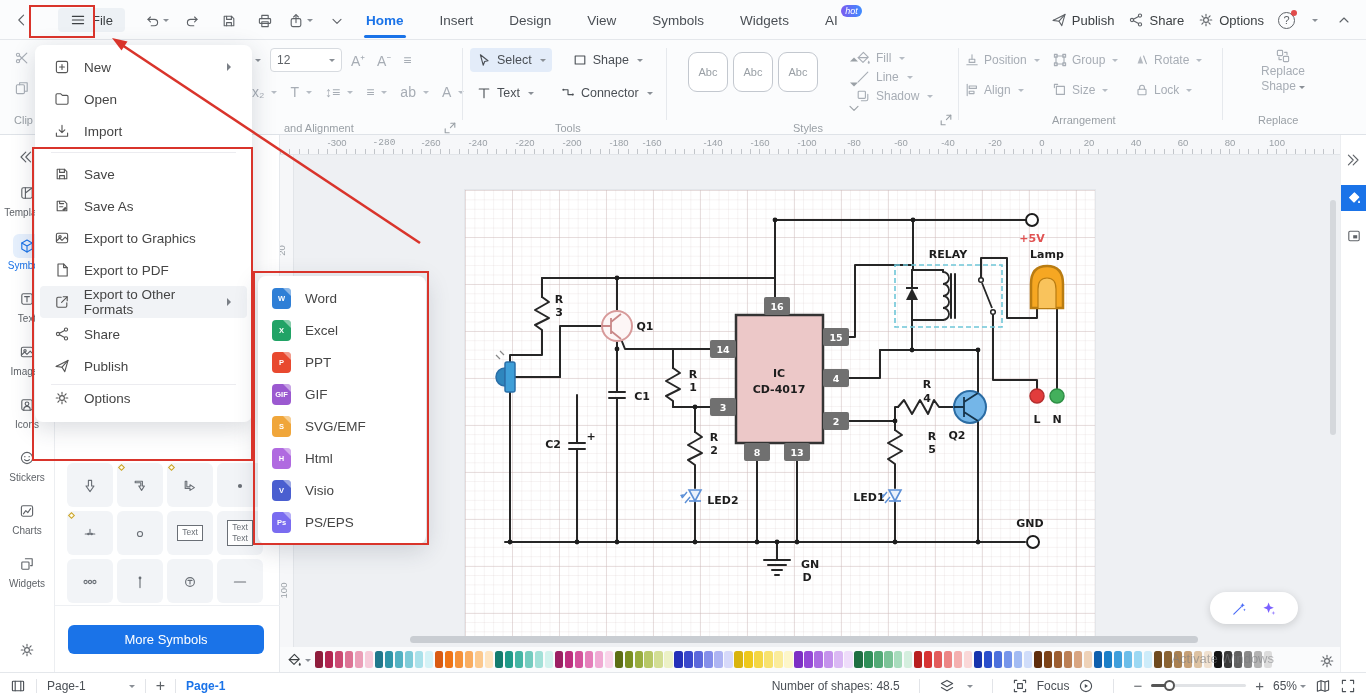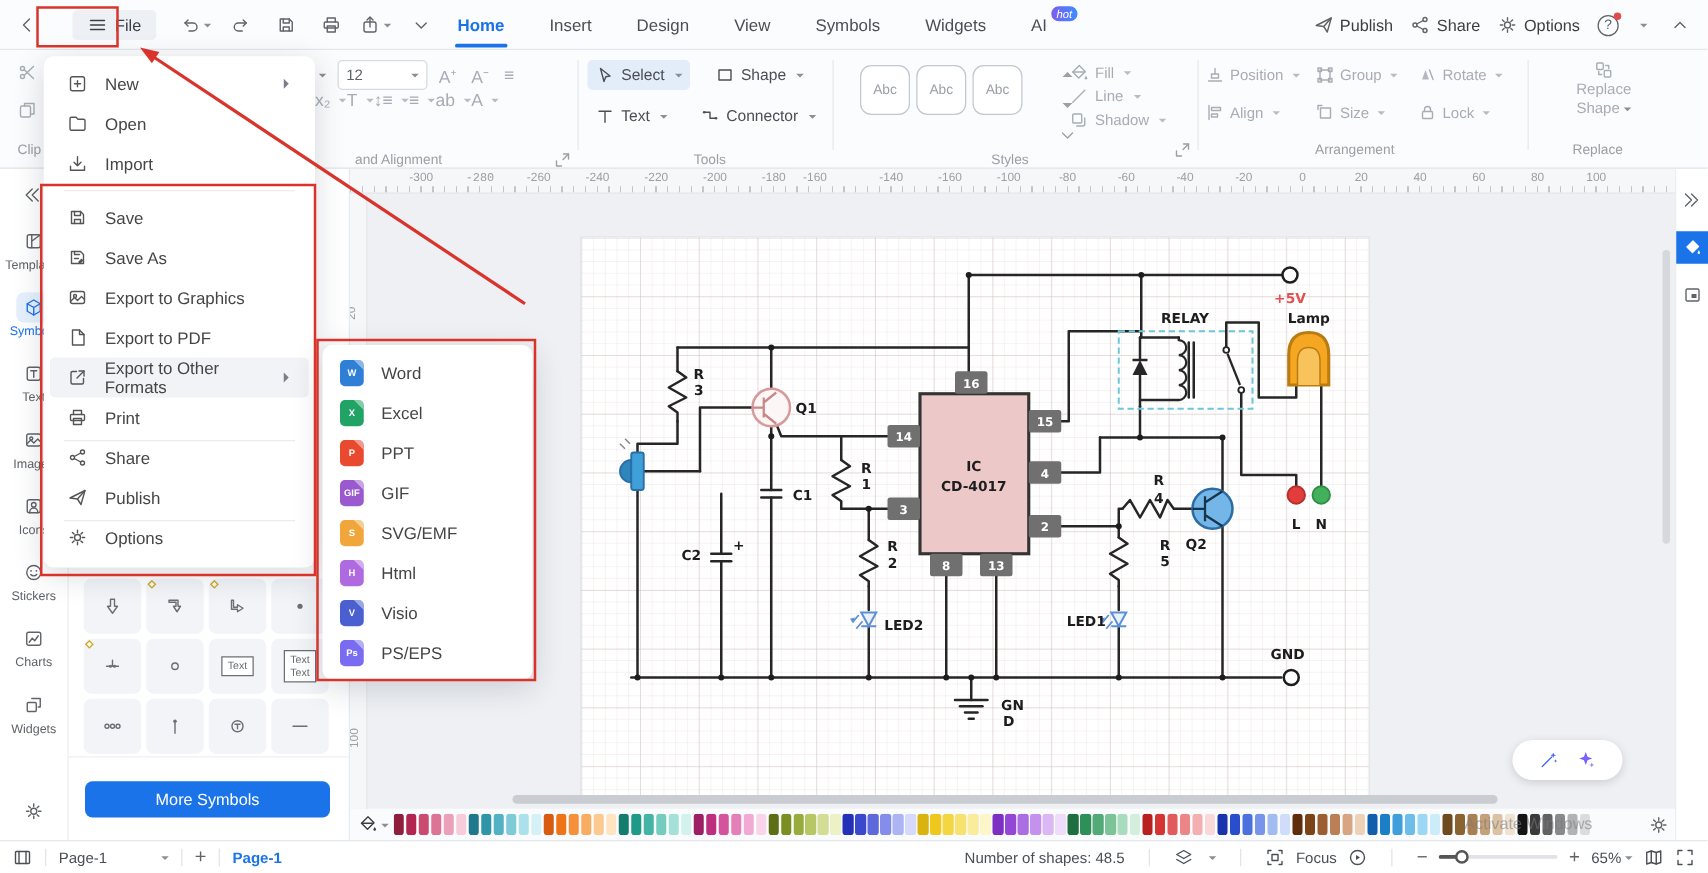--- a/index.html
+++ b/index.html
@@ -297,21 +297,21 @@
             <span>A⁺</span>
           </span>
           <span class="glyph rbtn">
             <span>A⁻</span>
           </span>
           <span class="glyph rbtn">
             <span>≡</span>
           </span>
         </span>
     </div>
-    <div style="display:flex;align-items:center;margin-top:0;text-align:right;">
+    <div style="display:flex;align-items:center;gap:13px;margin-top:12px;text-align:right;">
 
     <span class="glyph rbtn">
           <span>x₂</span>
           <span class="caret"></span>
         </span>
         <span class="glyph rbtn">
           <span>T</span>
           <span class="caret"></span>
         </span>
         <span class="glyph rbtn">
@@ -1195,31 +1195,20 @@
           <svg class="ic" viewBox="0 0 20 20" width="16" height="16" fill="none" stroke="currentColor" stroke-width="1.4" stroke-linecap="round" stroke-linejoin="round">
             <path d="M9 4H5a1.5 1.5 0 0 0-1.5 1.5V15A1.5 1.5 0 0 0 5 16.5h9.5A1.5 1.5 0 0 0 16 15v-4"></path>
             <path d="M11.5 3.5h5v5"></path>
             <path d="M16.5 3.5l-7 7"></path>
           </svg>
         </span>
         <span>Export to Other Formats</span>
         <span class="mi-arrow show"></span>
       </div>
 
-      <div class="menu-item sep-after">
-        <span class="mi-icon">
-          <svg class="ic" viewBox="0 0 20 20" width="16" height="16" fill="none" stroke="currentColor" stroke-width="1.4" stroke-linecap="round" stroke-linejoin="round">
-            <path d="M6 7V3h8v4"></path>
-            <rect x="3" y="7" width="14" height="6" rx="1"></rect>
-            <rect x="6" y="11" width="8" height="6"></rect>
-          </svg>
-        </span>
-        <span>Print</span>
-
-      </div>
 
       <div class="menu-item">
         <span class="mi-icon">
           <svg class="ic" viewBox="0 0 20 20" width="16" height="16" fill="none" stroke="currentColor" stroke-width="1.4" stroke-linecap="round" stroke-linejoin="round">
             <circle cx="5" cy="10" r="2"></circle>
             <circle cx="15" cy="4.5" r="2"></circle>
             <circle cx="15" cy="15.5" r="2"></circle>
             <path d="M6.8 9l6.4-3.5M6.8 11l6.4 3.5"></path>
           </svg>
         </span>

